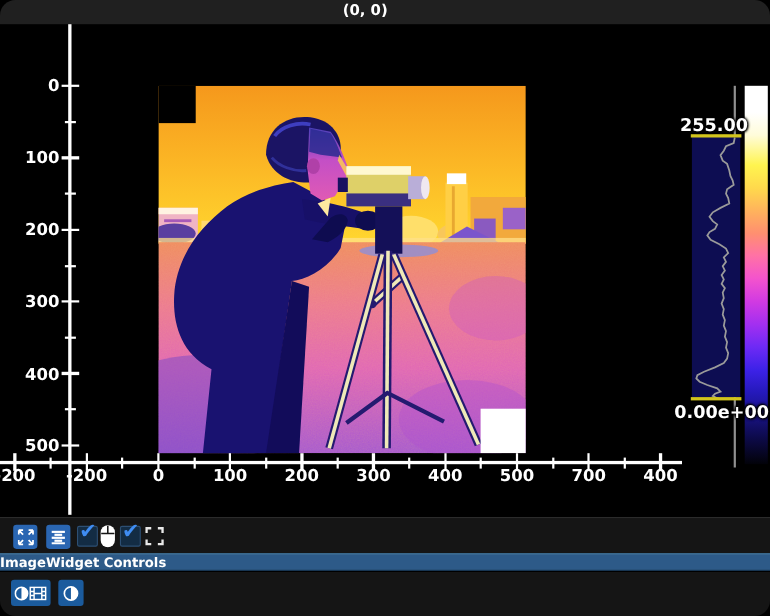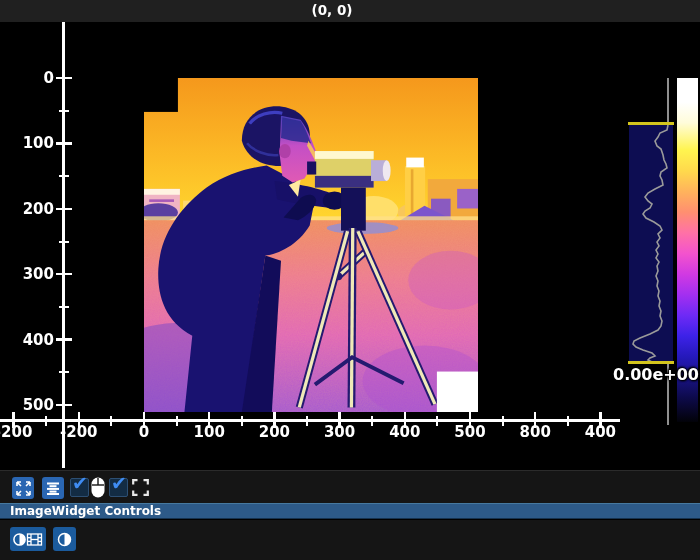--- a/index.html
+++ b/index.html
@@ -1,18 +1,18 @@
 <!DOCTYPE html>
 <html><head>
 <meta charset="utf-8">
 <style>
   html,body{margin:0;padding:0;background:#000;}
   *{box-sizing:border-box;}
   #app{position:relative;width:700px;height:560px;background:#000;overflow:hidden;
-       font-family:"DejaVu Sans","Liberation Sans",sans-serif;}
+       font-family:"DejaVu Sans","Liberation Sans",sans-serif;border-radius:14px;}
   
   .titlebar{position:absolute;left:0;top:0;width:700px;height:22px;background:#202020;
             color:#fff;font-size:13.5px;font-weight:bold;text-align:center;line-height:21px;
             padding-right:36px;}
   
   .axis-line{position:absolute;background:#fff;}
   .tick{position:absolute;background:#fff;}
   .tick-label{position:absolute;color:#fff;font-size:15px;font-weight:bold;line-height:16px;}
   .xlab{text-align:center;width:60px;margin-left:-30px;}
   .ylab{text-align:right;width:54px;left:0;}
@@ -37,21 +37,21 @@
            border-top:1px solid #2b2b2b;}
   .tb-btn{position:absolute;top:6px;width:22px;height:22px;background:#2a66b2;border-radius:3px;
           display:flex;align-items:center;justify-content:center;cursor:pointer;}
   .tb-check{position:absolute;top:7px;width:19px;height:19px;background:#132c44;
             border:1px solid #2d4f73;border-radius:2px;cursor:pointer;}
   .tb-check .mark{position:absolute;left:1px;top:-7px;color:#3f8cf2;font-size:19px;font-weight:bold;}
   .tb-icon{position:absolute;top:6px;}
   
   #controls-bar{position:absolute;left:0;top:503px;width:700px;height:16px;background:#2d5a88;
      border-top:1px solid #46799f;border-bottom:1px solid #16324e;}
-  #controls-bar span{color:#fff;font-size:12px;font-weight:bold;line-height:14px;padding-left:10px;display:block;}
+  #controls-bar span{color:#fff;font-size:12px;font-weight:bold;line-height:14px;display:block;}
   
   #controls-body{position:absolute;left:0;top:520px;width:700px;height:40px;background:#151515;}
   .cb-btn{position:absolute;top:7px;height:24px;background:#1b5b9d;border-radius:3px;
           display:flex;align-items:center;justify-content:center;cursor:pointer;}
 </style>
 </head>
 <body>
 
 <div id="app">
 
@@ -176,21 +176,21 @@
       <div class="tick-label xlab" style="left: 209.2px; top: 424px;">100</div>
       <div class="tick" style="left: 273.15px; top: 412px; width: 2.5px; height: 16px;"></div>
       <div class="tick-label xlab" style="left: 274.4px; top: 424px;">200</div>
       <div class="tick" style="left: 338.35px; top: 412px; width: 2.5px; height: 16px;"></div>
       <div class="tick-label xlab" style="left: 339.6px; top: 424px;">300</div>
       <div class="tick" style="left: 403.55px; top: 412px; width: 2.5px; height: 16px;"></div>
       <div class="tick-label xlab" style="left: 404.8px; top: 424px;">400</div>
       <div class="tick" style="left: 468.75px; top: 412px; width: 2.5px; height: 16px;"></div>
       <div class="tick-label xlab" style="left: 470px; top: 424px;">500</div>
       <div class="tick" style="left: 533.95px; top: 412px; width: 2.5px; height: 16px;"></div>
-      <div class="tick-label xlab" style="left: 535.2px; top: 424px;">800</div>
+      <div class="tick-label xlab" style="left: 535.2px; top: 424px;">700</div>
       <div class="tick" style="left: 599.15px; top: 412px; width: 2.5px; height: 16px;"></div>
       <div class="tick-label xlab" style="left: 600.4px; top: 424px;">400</div>
       <div class="tick" style="left: 45.2px; top: 415.5px; width: 2px; height: 10px;"></div>
       <div class="tick" style="left: 110.4px; top: 415.5px; width: 2px; height: 10px;"></div>
       <div class="tick" style="left: 175.6px; top: 415.5px; width: 2px; height: 10px;"></div>
       <div class="tick" style="left: 240.8px; top: 415.5px; width: 2px; height: 10px;"></div>
       <div class="tick" style="left: 306px; top: 415.5px; width: 2px; height: 10px;"></div>
       <div class="tick" style="left: 371.2px; top: 415.5px; width: 2px; height: 10px;"></div>
       <div class="tick" style="left: 436.4px; top: 415.5px; width: 2px; height: 10px;"></div>
       <div class="tick" style="left: 501.6px; top: 415.5px; width: 2px; height: 10px;"></div>
@@ -220,20 +220,21 @@
   <svg id="hist-curve" viewBox="0 0 46 242" preserveAspectRatio="none">
     <polyline fill="none" stroke="#9a9a9a" stroke-width="1.6" points="40,3 39,8 32,11 30,15 27,19 29,24 33,27 35,33 36,38 38,42 39,46 33,50 32,54
               34,58 35,63 27,67 20,71 17,75 20,79 24,82 22,86 17,89 15,92 18,96 26,100
               32,104 34,108 30,112 32,116 29,120 31,124 28,128 30,132 28,136 31,140 29,144
               30,149 28,154 30,159 29,164 31,169 30,174 32,179 31,184 33,189 32,194 34,199
               33,204 30,208 22,212 12,216 6,219 5,222 8,225 15,228 24,231 27,234 22,236
               20,238 24,240 27,241"></polyline>
   </svg>
   <div class="cbar-handle" style="top:122px;"></div>
   <div class="cbar-handle" style="top:361px;"></div>
+  <div class="cbar-label" id="cbar-max">255.00</div>
   <div class="cbar-label" id="cbar-min">0.00e+00</div>
 
   <div id="toolbar">
     <div class="tb-btn" style="left:12px;">
       <svg width="15" height="15" viewBox="0 0 15 15">
         <g fill="#fff" stroke="#fff" stroke-width="1.6">
           <path d="M1,1 h4 M1,1 v4 M1,1 l4,4" fill="none"></path>
           <path d="M14,1 h-4 M14,1 v4 M14,1 l-4,4" fill="none"></path>
           <path d="M1,14 h4 M1,14 v-4 M1,14 l4,-4" fill="none"></path>
           <path d="M14,14 h-4 M14,14 v-4 M14,14 l-4,-4" fill="none"></path>

